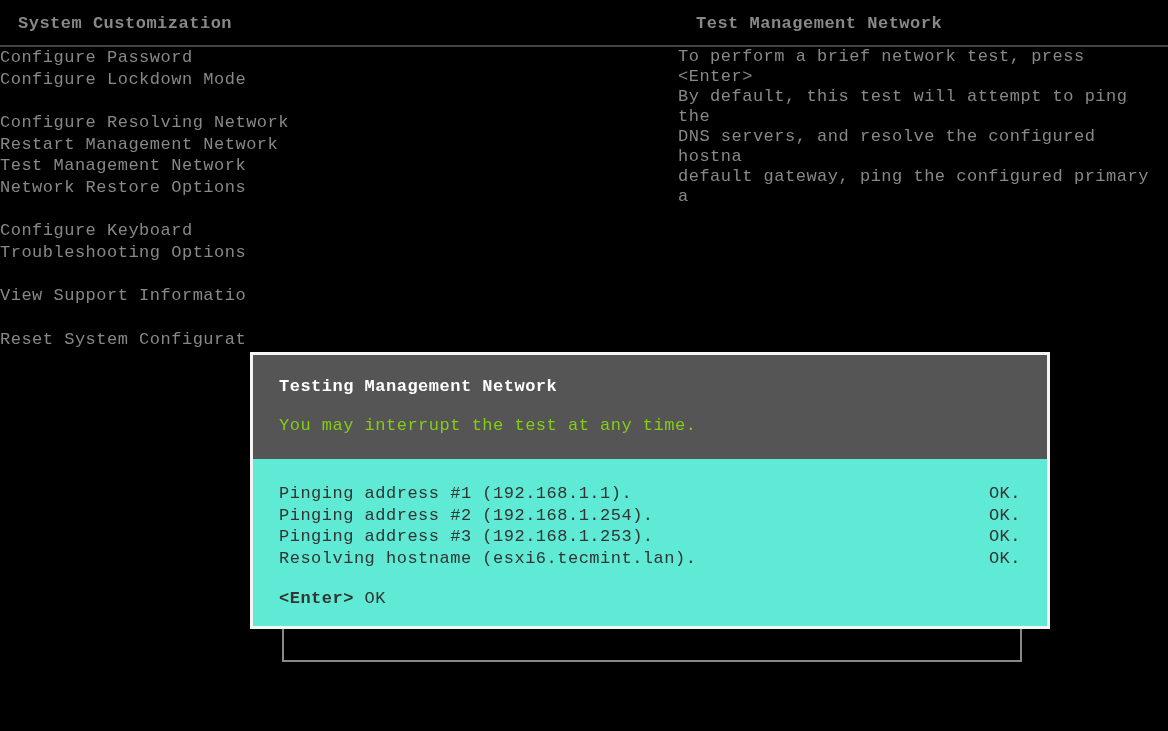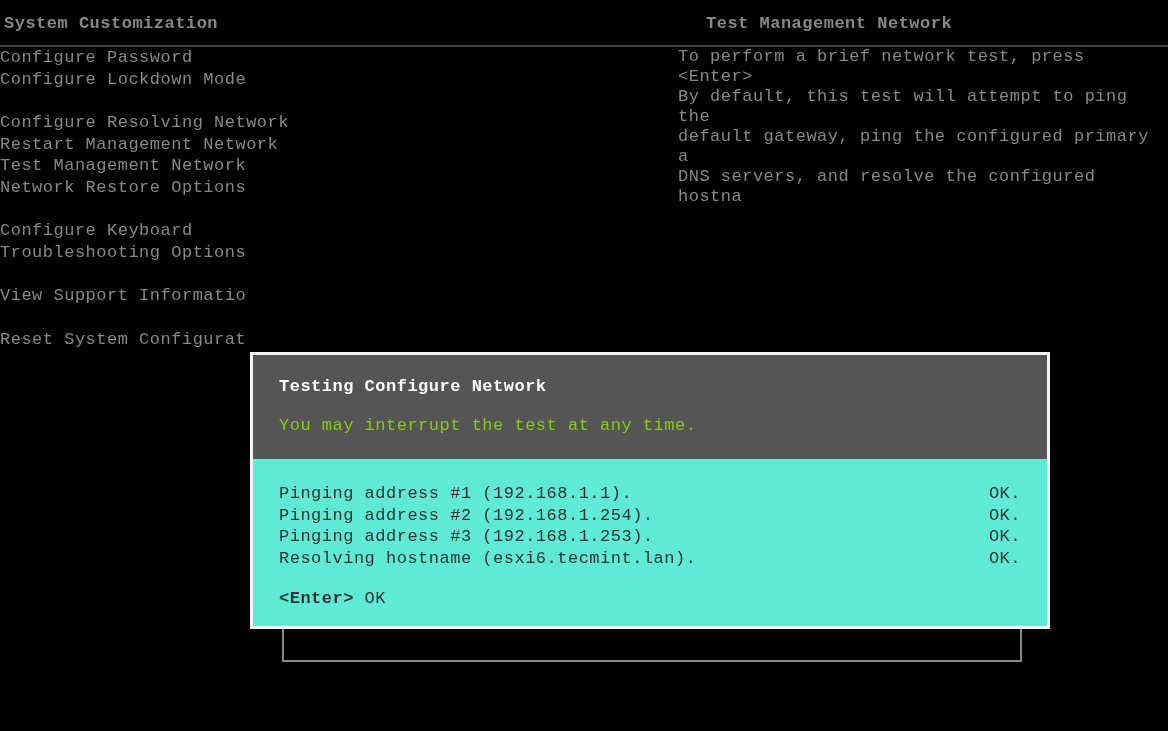--- a/index.html
+++ b/index.html
@@ -13,23 +13,22 @@
       background: #000000;
       font-family: 'Courier New', Courier, monospace;
       font-size: 17px;
       color: #888888;
       overflow: hidden;
       position: relative;
       letter-spacing: 0.5px;
     }
     .header {
       display: flex;
-      padding: 14px 0 12px 4px;
+      padding: 14px 0 12px 18px;
       border-bottom: 2px solid #444444;
-      gap: 24px;
     }
     .header-left {
       flex: 0 0 678px;
       padding-left: 0;
     }
     .header-right {
       flex: 1;
     }
     .header-title {
       font-weight: bold;
@@ -144,30 +143,30 @@
     </div>
     <div class="menu-group">
       <div class="menu-item">Reset System Configurat</div>
     </div>
   </div>
 
   <div class="right-pane">
     <div class="desc-text">To perform a brief network test, press &lt;Enter&gt;</div>
     <div class="desc-text"></div>
     <div class="desc-text">By default, this test will attempt to ping the</div>
+    <div class="desc-text">DNS servers, and resolve the configured hostna</div>
     <div class="desc-text">default gateway, ping the configured primary a</div>
-    <div class="desc-text">DNS servers, and resolve the configured hostna</div>
   </div>
 </div>
 
 <div class="bottom-box"></div>
 
 <div class="dialog">
   <div class="dialog-header">
-    <div class="dialog-title">Testing Configure Network</div>
+    <div class="dialog-title">Testing Management Network</div>
     <div class="dialog-subtitle">You may interrupt the test at any time.</div>
   </div>
   <div class="dialog-body">
     <div class="test-row">
       <span class="test-label">Pinging address #1 (192.168.1.1).</span>
       <span class="test-result">OK.</span>
     </div>
     <div class="test-row">
       <span class="test-label">Pinging address #2 (192.168.1.254).</span>
       <span class="test-result">OK.</span>

